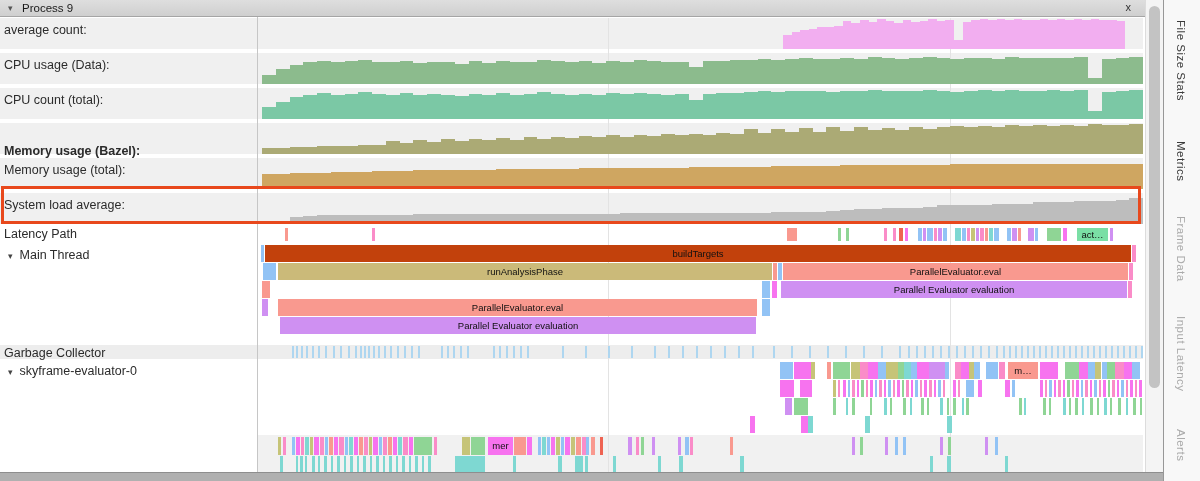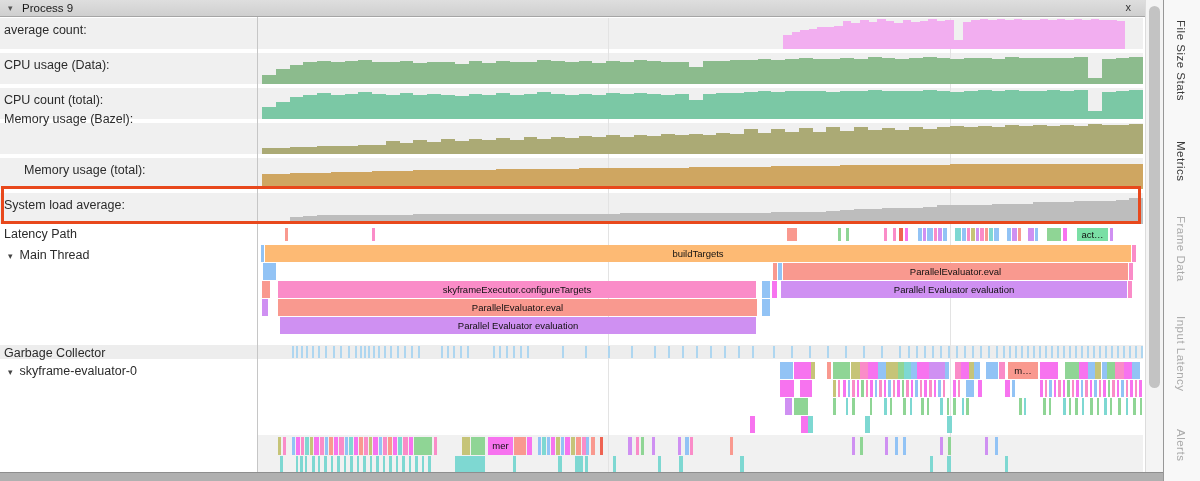--- a/index.html
+++ b/index.html
@@ -49,26 +49,26 @@
       <div class="lbl" style="left: 4px; top: 58px;">CPU usage (Data):</div>
       <svg width="1145" height="31" class="counter" style="top: 53px;">
         <path d="M262 31L262.0 21.7L275.8 21.7L275.8 16.1L289.5 16.1L289.5 11.8L303.3 11.8L303.3 9.3L317.1 9.3L317.1 7.8L330.8 7.8L330.8 9.3L344.6 9.3L344.6 8.4L358.4 8.4L358.4 6.8L372.1 6.8L372.1 8.7L385.9 8.7L385.9 9.3L399.7 9.3L399.7 7.8L413.4 7.8L413.4 9.9L427.2 9.9L427.2 8.7L441.0 8.7L441.0 9.3L454.7 9.3L454.7 10.5L468.5 10.5L468.5 8.4L482.3 8.4L482.3 9.9L496.0 9.9L496.0 7.8L509.8 7.8L509.8 9.3L523.5 9.3L523.5 8.7L537.3 8.7L537.3 6.8L551.1 6.8L551.1 8.1L564.8 8.1L564.8 9.3L578.6 9.3L578.6 8.4L592.4 8.4L592.4 9.9L606.1 9.9L606.1 7.8L619.9 7.8L619.9 8.7L633.7 8.7L633.7 7.1L647.4 7.1L647.4 8.4L661.2 8.4L661.2 9.3L675.0 9.3L675.0 8.7L688.7 8.7L688.7 13.9L702.5 13.9L702.5 8.4L716.3 8.4L716.3 7.8L730.0 7.8L730.0 7.1L743.8 7.1L743.8 6.5L757.6 6.5L757.6 5.9L771.3 5.9L771.3 6.5L785.1 6.5L785.1 5.6L798.9 5.6L798.9 5.0L812.6 5.0L812.6 5.6L826.4 5.6L826.4 6.2L840.2 6.2L840.2 5.0L853.9 5.0L853.9 5.9L867.7 5.9L867.7 4.3L881.5 4.3L881.5 5.3L895.2 5.3L895.2 5.9L909.0 5.9L909.0 5.0L922.8 5.0L922.8 4.3L936.5 4.3L936.5 5.3L950.3 5.3L950.3 6.2L964.0 6.2L964.0 5.3L977.8 5.3L977.8 4.7L991.6 4.7L991.6 5.6L1005.3 5.6L1005.3 4.3L1019.1 4.3L1019.1 5.0L1032.9 5.0L1032.9 5.3L1046.6 5.3L1046.6 4.7L1060.4 4.7L1060.4 5.3L1074.2 5.3L1074.2 4.3L1087.9 4.3L1087.9 24.8L1101.7 24.8L1101.7 6.2L1115.5 6.2L1115.5 4.7L1129.2 4.7L1129.2 3.7L1143.0 3.7L1143 31Z" fill="#8cbb8d" shape-rendering="crispEdges"></path>
       </svg>
       <div class="rowbg" style="top: 88px; height: 31px; z-index: 1;"></div>
       <div class="lbl" style="left: 4px; top: 93px;">CPU count (total):</div>
       <svg width="1145" height="31" class="counter" style="top: 88px;">
         <path d="M262 31L262.0 19.2L275.8 19.2L275.8 13.6L289.5 13.6L289.5 9.3L303.3 9.3L303.3 6.8L317.1 6.8L317.1 5.3L330.8 5.3L330.8 6.8L344.6 6.8L344.6 5.9L358.4 5.9L358.4 4.3L372.1 4.3L372.1 6.2L385.9 6.2L385.9 6.8L399.7 6.8L399.7 5.3L413.4 5.3L413.4 7.4L427.2 7.4L427.2 6.2L441.0 6.2L441.0 6.8L454.7 6.8L454.7 8.1L468.5 8.1L468.5 5.9L482.3 5.9L482.3 7.4L496.0 7.4L496.0 5.3L509.8 5.3L509.8 6.8L523.5 6.8L523.5 6.2L537.3 6.2L537.3 4.3L551.1 4.3L551.1 5.6L564.8 5.6L564.8 6.8L578.6 6.8L578.6 5.9L592.4 5.9L592.4 7.4L606.1 7.4L606.1 5.3L619.9 5.3L619.9 6.2L633.7 6.2L633.7 4.7L647.4 4.7L647.4 5.9L661.2 5.9L661.2 6.8L675.0 6.8L675.0 6.2L688.7 6.2L688.7 11.5L702.5 11.5L702.5 5.9L716.3 5.9L716.3 5.3L730.0 5.3L730.0 4.7L743.8 4.7L743.8 4.0L757.6 4.0L757.6 3.4L771.3 3.4L771.3 4.0L785.1 4.0L785.1 3.1L798.9 3.1L798.9 2.5L812.6 2.5L812.6 3.1L826.4 3.1L826.4 3.7L840.2 3.7L840.2 2.5L853.9 2.5L853.9 3.4L867.7 3.4L867.7 2.2L881.5 2.2L881.5 2.8L895.2 2.8L895.2 3.4L909.0 3.4L909.0 2.5L922.8 2.5L922.8 2.2L936.5 2.2L936.5 2.8L950.3 2.8L950.3 3.7L964.0 3.7L964.0 2.8L977.8 2.8L977.8 2.2L991.6 2.2L991.6 3.1L1005.3 3.1L1005.3 2.2L1019.1 2.2L1019.1 2.5L1032.9 2.5L1032.9 2.8L1046.6 2.8L1046.6 2.2L1060.4 2.2L1060.4 2.8L1074.2 2.8L1074.2 2.2L1087.9 2.2L1087.9 23.3L1101.7 23.3L1101.7 3.7L1115.5 3.7L1115.5 2.5L1129.2 2.5L1129.2 1.6L1143.0 1.6L1143 31Z" fill="#7bc8a5" shape-rendering="crispEdges"></path>
       </svg>
       <div class="rowbg" style="top: 123px; height: 31px; z-index: 1;"></div>
-      <div class="lbl" style="left: 4px; top: 112px;">Memory usage (Bazel):</div>
+      <div class="lbl" style="left: 4px; top: 144px; font-weight: bold;">Memory usage (Bazel):</div>
       <svg width="1145" height="31" class="counter" style="top: 123px;">
         <path d="M262 31L262.0 25.4L275.8 25.4L275.8 24.8L289.5 24.8L289.5 24.2L303.3 24.2L303.3 23.6L317.1 23.6L317.1 23.3L330.8 23.3L330.8 22.6L344.6 22.6L344.6 22.9L358.4 22.9L358.4 22.3L372.1 22.3L372.1 21.7L385.9 21.7L385.9 18.0L399.7 18.0L399.7 20.1L413.4 20.1L413.4 17.4L427.2 17.4L427.2 19.2L441.0 19.2L441.0 16.4L454.7 16.4L454.7 18.0L468.5 18.0L468.5 15.5L482.3 15.5L482.3 17.4L496.0 17.4L496.0 14.9L509.8 14.9L509.8 16.7L523.5 16.7L523.5 13.9L537.3 13.9L537.3 16.1L551.1 16.1L551.1 13.6L564.8 13.6L564.8 14.9L578.6 14.9L578.6 13.0L592.4 13.0L592.4 14.3L606.1 14.3L606.1 12.4L619.9 12.4L619.9 13.9L633.7 13.9L633.7 11.8L647.4 11.8L647.4 13.0L661.2 13.0L661.2 11.2L675.0 11.2L675.0 12.4L688.7 12.4L688.7 10.5L702.5 10.5L702.5 11.8L716.3 11.8L716.3 9.9L730.0 9.9L730.0 11.2L743.8 11.2L743.8 6.2L757.6 6.2L757.6 9.9L771.3 9.9L771.3 5.6L785.1 5.6L785.1 8.7L798.9 8.7L798.9 5.0L812.6 5.0L812.6 9.3L826.4 9.3L826.4 4.3L840.2 4.3L840.2 8.1L853.9 8.1L853.9 3.7L867.7 3.7L867.7 7.4L881.5 7.4L881.5 5.0L895.2 5.0L895.2 6.8L909.0 6.8L909.0 4.3L922.8 4.3L922.8 6.2L936.5 6.2L936.5 3.7L950.3 3.7L950.3 3.1L964.0 3.1L964.0 4.3L977.8 4.3L977.8 2.5L991.6 2.5L991.6 3.7L1005.3 3.7L1005.3 2.2L1019.1 2.2L1019.1 3.1L1032.9 3.1L1032.9 1.9L1046.6 1.9L1046.6 2.8L1060.4 2.8L1060.4 1.6L1074.2 1.6L1074.2 2.5L1087.9 2.5L1087.9 1.2L1101.7 1.2L1101.7 2.2L1115.5 2.2L1115.5 1.6L1129.2 1.6L1129.2 0.9L1143.0 0.9L1143 31Z" fill="#abaa75" shape-rendering="crispEdges"></path>
       </svg>
       <div class="rowbg" style="top: 158px; height: 31px; z-index: 1;"></div>
-      <div class="lbl" style="left: 4px; top: 163px; margin-left: 20px;">Memory usage (total):</div>
+      <div class="lbl" style="left: 4px; top: 163px;">Memory usage (total):</div>
       <svg width="1145" height="31" class="counter" style="top: 158px;">
         <path d="M262 31L262.0 15.5L275.8 15.5L275.8 15.5L289.5 15.5L289.5 15.2L303.3 15.2L303.3 14.9L317.1 14.9L317.1 14.6L330.8 14.6L330.8 14.3L344.6 14.3L344.6 13.9L358.4 13.9L358.4 13.6L372.1 13.6L372.1 13.3L385.9 13.3L385.9 13.0L399.7 13.0L399.7 12.7L413.4 12.7L413.4 12.4L427.2 12.4L427.2 12.1L441.0 12.1L441.0 12.1L454.7 12.1L454.7 11.8L468.5 11.8L468.5 11.5L482.3 11.5L482.3 11.5L496.0 11.5L496.0 11.2L509.8 11.2L509.8 11.2L523.5 11.2L523.5 10.8L537.3 10.8L537.3 10.8L551.1 10.8L551.1 10.5L564.8 10.5L564.8 10.5L578.6 10.5L578.6 10.2L592.4 10.2L592.4 10.2L606.1 10.2L606.1 10.2L619.9 10.2L619.9 9.9L633.7 9.9L633.7 9.9L647.4 9.9L647.4 9.9L661.2 9.9L661.2 9.6L675.0 9.6L675.0 9.6L688.7 9.6L688.7 9.3L702.5 9.3L702.5 9.3L716.3 9.3L716.3 9.3L730.0 9.3L730.0 9.0L743.8 9.0L743.8 9.0L757.6 9.0L757.6 8.7L771.3 8.7L771.3 8.4L785.1 8.4L785.1 8.1L798.9 8.1L798.9 8.1L812.6 8.1L812.6 7.8L826.4 7.8L826.4 7.8L840.2 7.8L840.2 7.4L853.9 7.4L853.9 7.4L867.7 7.4L867.7 7.1L881.5 7.1L881.5 6.8L895.2 6.8L895.2 6.8L909.0 6.8L909.0 6.5L922.8 6.5L922.8 6.5L936.5 6.5L936.5 6.5L950.3 6.5L950.3 6.2L964.0 6.2L964.0 6.2L977.8 6.2L977.8 6.2L991.6 6.2L991.6 6.2L1005.3 6.2L1005.3 5.9L1019.1 5.9L1019.1 5.9L1032.9 5.9L1032.9 5.9L1046.6 5.9L1046.6 5.9L1060.4 5.9L1060.4 5.6L1074.2 5.6L1074.2 5.6L1087.9 5.6L1087.9 5.6L1101.7 5.6L1101.7 5.6L1115.5 5.6L1115.5 5.6L1129.2 5.6L1129.2 5.6L1143.0 5.6L1143 31Z" fill="#cfa661" shape-rendering="crispEdges"></path>
       </svg>
       <div class="rowbg" style="top: 193px; height: 31px; z-index: 1;"></div>
       <div class="lbl" style="left: 4px; top: 198px;">System load average:</div>
       <svg width="1145" height="31" class="counter" style="top: 193px;">
         <path d="M262 31L262.0 27.9L275.8 27.9L275.8 27.9L289.5 27.9L289.5 23.6L303.3 23.6L303.3 22.9L317.1 22.9L317.1 22.3L330.8 22.3L330.8 22.3L344.6 22.3L344.6 22.0L358.4 22.0L358.4 22.0L372.1 22.0L372.1 21.7L385.9 21.7L385.9 21.7L399.7 21.7L399.7 21.7L413.4 21.7L413.4 21.4L427.2 21.4L427.2 21.4L441.0 21.4L441.0 21.4L454.7 21.4L454.7 21.1L468.5 21.1L468.5 21.1L482.3 21.1L482.3 21.1L496.0 21.1L496.0 21.1L509.8 21.1L509.8 20.8L523.5 20.8L523.5 20.8L537.3 20.8L537.3 20.8L551.1 20.8L551.1 20.8L564.8 20.8L564.8 20.5L578.6 20.5L578.6 20.5L592.4 20.5L592.4 20.5L606.1 20.5L606.1 20.5L619.9 20.5L619.9 20.1L633.7 20.1L633.7 20.1L647.4 20.1L647.4 20.1L661.2 20.1L661.2 20.1L675.0 20.1L675.0 19.8L688.7 19.8L688.7 19.8L702.5 19.8L702.5 19.8L716.3 19.8L716.3 19.8L730.0 19.8L730.0 19.5L743.8 19.5L743.8 19.5L757.6 19.5L757.6 19.5L771.3 19.5L771.3 19.2L785.1 19.2L785.1 19.2L798.9 19.2L798.9 18.9L812.6 18.9L812.6 18.6L826.4 18.6L826.4 18.0L840.2 18.0L840.2 17.0L853.9 17.0L853.9 16.1L867.7 16.1L867.7 15.5L881.5 15.5L881.5 14.9L895.2 14.9L895.2 14.6L909.0 14.6L909.0 14.6L922.8 14.6L922.8 14.3L936.5 14.3L936.5 12.4L950.3 12.4L950.3 11.8L964.0 11.8L964.0 11.5L977.8 11.5L977.8 11.5L991.6 11.5L991.6 11.2L1005.3 11.2L1005.3 11.2L1019.1 11.2L1019.1 10.8L1032.9 10.8L1032.9 9.3L1046.6 9.3L1046.6 9.0L1060.4 9.0L1060.4 8.7L1074.2 8.7L1074.2 8.4L1087.9 8.4L1087.9 8.1L1101.7 8.1L1101.7 7.8L1115.5 7.8L1115.5 7.4L1129.2 7.4L1129.2 4.7L1143.0 4.7L1143 31Z" fill="#bdbdbd" shape-rendering="crispEdges"></path>
       </svg>
       <div class="lbl" style="left: 4px; top: 227px;">Latency Path</div>
       <div class="slice" style="left: 285px; width: 3px; top: 228px; height: 13px; background: rgb(249, 153, 143); line-height: 13px;"></div>
@@ -99,29 +99,29 @@
       <div class="slice" style="left: 1012px; width: 5px; top: 228px; height: 13px; background: rgb(207, 144, 242); line-height: 13px;"></div>
       <div class="slice" style="left: 1018px; width: 3px; top: 228px; height: 13px; background: rgb(249, 153, 143); line-height: 13px;"></div>
       <div class="slice" style="left: 1028px; width: 6px; top: 228px; height: 13px; background: rgb(207, 144, 242); line-height: 13px;"></div>
       <div class="slice" style="left: 1035px; width: 3px; top: 228px; height: 13px; background: rgb(146, 195, 245); line-height: 13px;"></div>
       <div class="slice" style="left: 1047px; width: 14px; top: 228px; height: 13px; background: rgb(143, 213, 149); line-height: 13px;"></div>
       <div class="slice" style="left: 1063px; width: 4px; top: 228px; height: 13px; background: rgb(247, 115, 239); line-height: 13px;"></div>
       <div class="slice" style="left: 1077px; width: 31px; top: 228px; height: 13px; background: rgb(122, 223, 165); line-height: 13px;">act…</div>
       <div class="slice" style="left: 1110px; width: 3px; top: 228px; height: 13px; background: rgb(207, 144, 242); line-height: 13px;"></div>
       <div class="lbl" style="left: 8px; top: 248px;"><span class="tri">▾</span>Main Thread</div>
       <div class="slice" style="left: 261px; width: 3px; top: 245px; height: 17px; background: rgb(146, 195, 245); line-height: 17px;"></div>
-      <div class="slice" style="left: 265px; width: 866px; top: 245px; height: 17px; background: #fdba74; line-height: 17px;">buildTargets</div>
+      <div class="slice" style="left: 265px; width: 866px; top: 245px; height: 17px; background: #c2410c; line-height: 17px;">buildTargets</div>
       <div class="slice" style="left: 1132px; width: 4px; top: 245px; height: 17px; background: rgb(250, 140, 200); line-height: 17px;"></div>
       <div class="slice" style="left: 263px; width: 13px; top: 263px; height: 17px; background: rgb(146, 195, 245); line-height: 17px;"></div>
+      <div class="slice" style="left: 278px; width: 494px; top: 263px; height: 17px; background: rgb(203, 186, 121); line-height: 17px;">runAnalysisPhase</div>
       <div class="slice" style="left: 773px; width: 4px; top: 263px; height: 17px; background: rgb(249, 153, 143); line-height: 17px;"></div>
       <div class="slice" style="left: 778px; width: 4px; top: 263px; height: 17px; background: rgb(146, 195, 245); line-height: 17px;"></div>
       <div class="slice" style="left: 783px; width: 345px; top: 263px; height: 17px; background: rgb(249, 153, 143); line-height: 17px;">ParallelEvaluator.eval</div>
       <div class="slice" style="left: 1129px; width: 4px; top: 263px; height: 17px; background: rgb(250, 140, 200); line-height: 17px;"></div>
       <div class="slice" style="left: 262px; width: 8px; top: 281px; height: 17px; background: rgb(249, 153, 143); line-height: 17px;"></div>
-      <div class="slice" style="left: 278px; width: 478px; top: 281px; height: 17px; background: rgb(250, 140, 200); line-height: 17px;">skyframeExecutor.configureTargets</div>
       <div class="slice" style="left: 762px; width: 8px; top: 281px; height: 17px; background: rgb(146, 195, 245); line-height: 17px;"></div>
       <div class="slice" style="left: 772px; width: 5px; top: 281px; height: 17px; background: rgb(247, 115, 239); line-height: 17px;"></div>
       <div class="slice" style="left: 781px; width: 346px; top: 281px; height: 17px; background: rgb(207, 144, 242); line-height: 17px;">Parallel Evaluator evaluation</div>
       <div class="slice" style="left: 1128px; width: 4px; top: 281px; height: 17px; background: rgb(250, 140, 200); line-height: 17px;"></div>
       <div class="slice" style="left: 262px; width: 6px; top: 299px; height: 17px; background: rgb(207, 144, 242); line-height: 17px;"></div>
       <div class="slice" style="left: 278px; width: 479px; top: 299px; height: 17px; background: rgb(249, 153, 143); line-height: 17px;">ParallelEvaluator.eval</div>
       <div class="slice" style="left: 762px; width: 8px; top: 299px; height: 17px; background: rgb(146, 195, 245); line-height: 17px;"></div>
       <div class="slice" style="left: 280px; width: 476px; top: 317px; height: 17px; background: rgb(207, 144, 242); line-height: 17px;">Parallel Evaluator evaluation</div>
       <div class="lbl" style="left: 4px; top: 346px;">Garbage Collector</div>
       <div class="slice" style="left: 292px; width: 2px; top: 346px; height: 12px; background: rgb(174, 214, 240);"></div>

